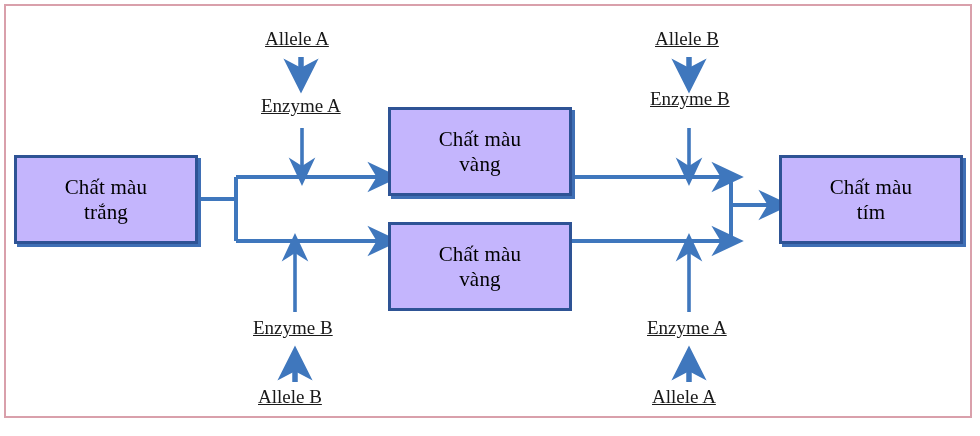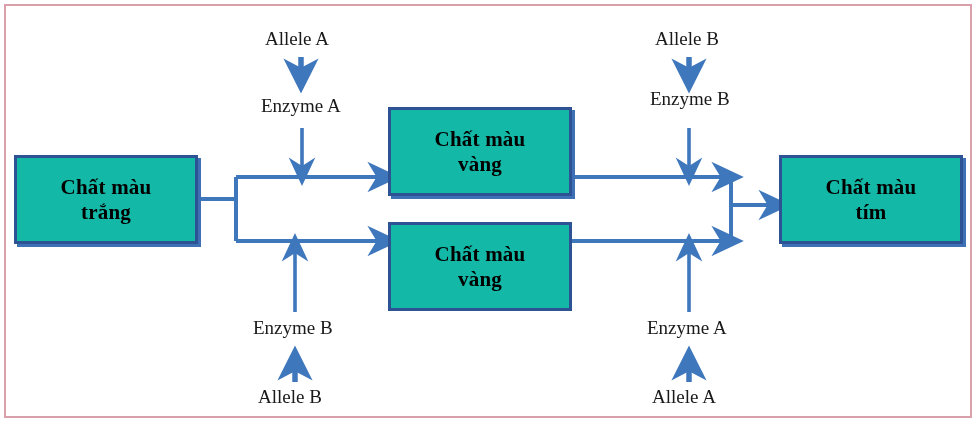--- a/index.html
+++ b/index.html
@@ -24,27 +24,27 @@
     width: 968px;
     height: 414px;
     border: 2px solid #d9a0ab;
     box-sizing: border-box;
     background: #ffffff;
   }
   
   .node {
     position: absolute;
     box-sizing: border-box;
-    background: #14b8a6;
+    background: #c4b5fd;
     border: 3px solid #2e5395;
     display: flex;
     align-items: center;
     justify-content: center;
     text-align: center;
-    font-weight: bold;
+    font-weight: normal;
     color: #000000;
     line-height: 1.15;
     letter-spacing: .2px;
     z-index: 6;
   }
   .node.shadowed {
     box-shadow: 3px 3px 0 0 #3f6fb5;
   }
   .node .label { display: block; }
 
@@ -53,20 +53,21 @@
   #node-yellow-bottom { left: 388px; top: 222px; width: 184px; height: 89px; font-size: 21px; }
   #node-purple { left: 779px; top: 155px; width: 184px; height: 89px; font-size: 21px; }
 
   
   .annot {
     position: absolute;
     font-size: 19px;
     color: #1a1a1a;
     white-space: nowrap;
     z-index: 5;
+    text-decoration: underline;
   }
 
   
   #wires {
     position: absolute;
     left: 0; top: 0;
     width: 980px;
     height: 436px;
     z-index: 3;
     pointer-events: none;

